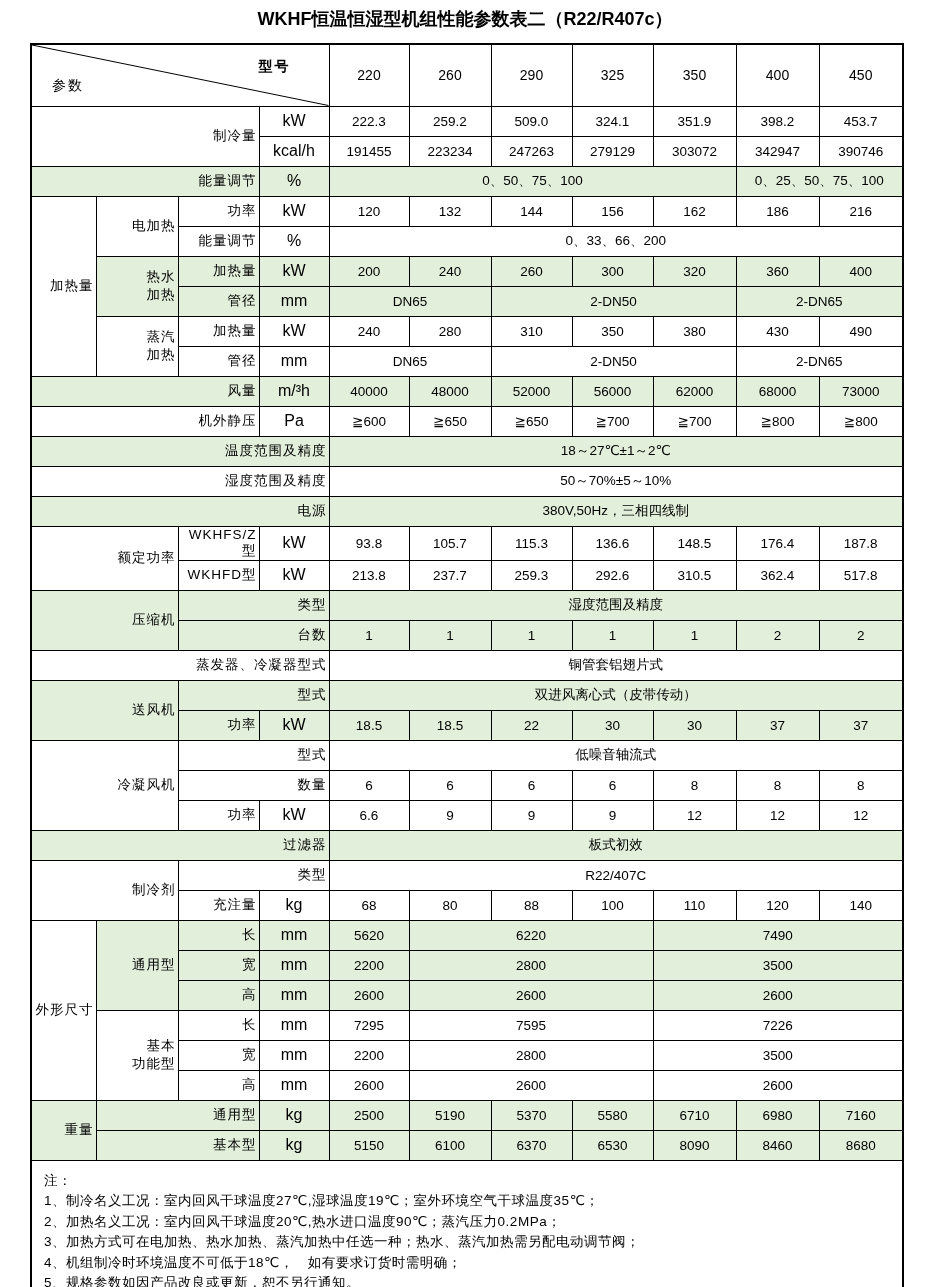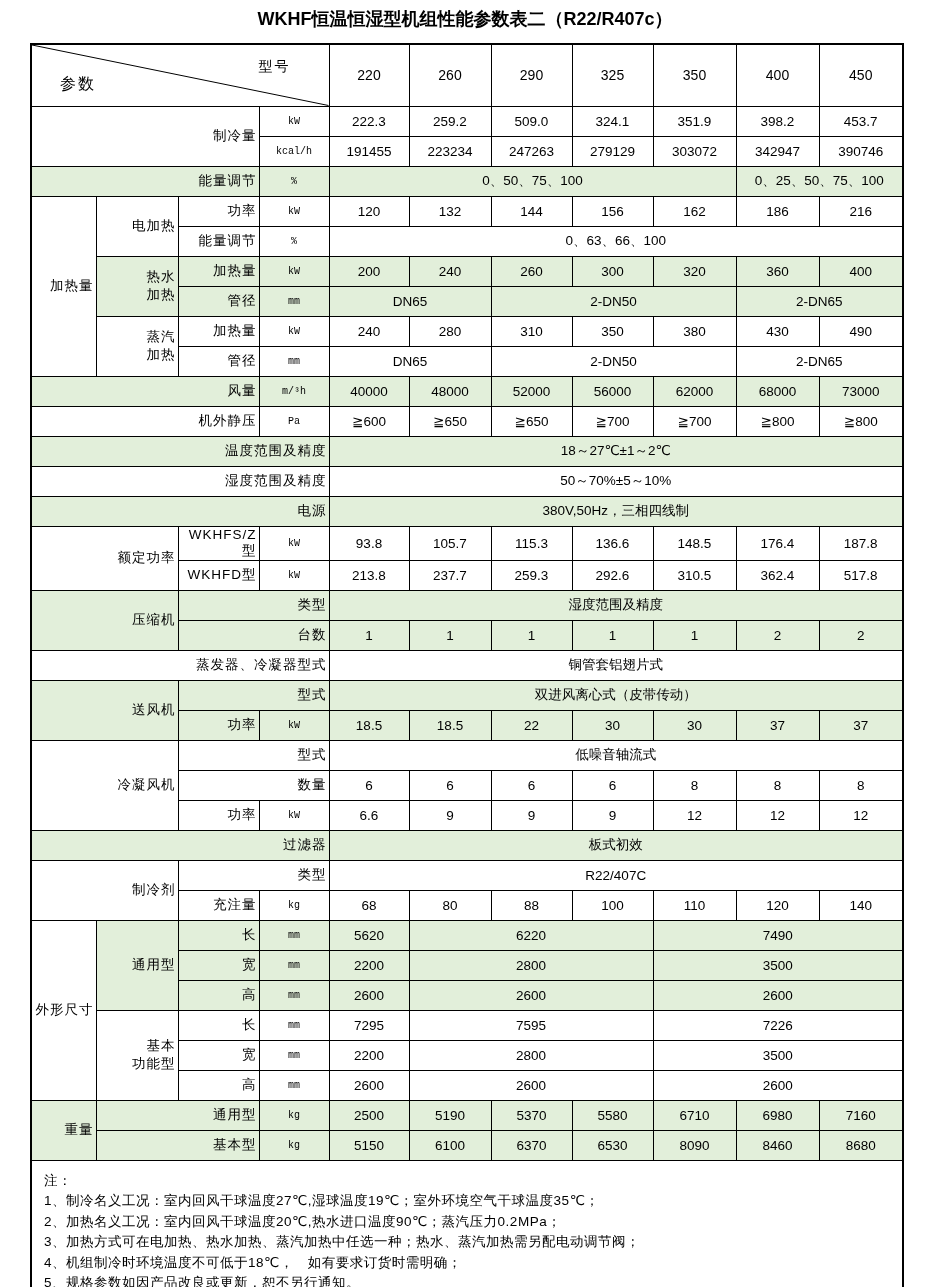--- a/index.html
+++ b/index.html
@@ -19,26 +19,26 @@
     border:2px solid #000;
   }
   td {
     border:1px solid #000;
     text-align:center; vertical-align:middle;
     font-size:13.5px; height:30px; padding:0 2px;
     white-space:pre-line; overflow:hidden;
   }
   tr.hdr td { height:62px; font-size:14px; }
   td.lbl { letter-spacing:1px;text-align:right; }
-  td.u { font-size:10px; letter-spacing:0; font-family:Liberation Mono, monospace; }
+  td.u { font-size:16px; letter-spacing:0; font-family:Liberation Sans, sans-serif; }
   td.g { background:#e2efda; }
   td.corner { position:relative; padding:0; }
   .corner-svg { position:absolute; left:0; top:0; width:100%; height:100%; display:block; }
-  .corner .param { position:absolute; left:28px; bottom:11px; font-size:16px; letter-spacing:2px; }
-  .corner .model { position:absolute; right:38px; top:13px; font-size:14px; letter-spacing:2px; }
+  .corner .param { position:absolute; left:20px; bottom:11px; font-size:14px; letter-spacing:2px; }
+  .corner .model { position:absolute; right:38px; top:13px; font-size:14px; letter-spacing:2px;font-weight:bold; }
   td.notes {
     text-align:left; vertical-align:top; height:128px;
     padding:10px 6px 6px 12px; font-size:13.5px; line-height:20.5px;
     letter-spacing:0.5px; white-space:normal;
   }
 </style>
 </head>
 <body>
 
 <div class="title">WKHF恒温恒湿型机组性能参数表二（R22/R407c）</div>
@@ -106,21 +106,21 @@
         <td class="">132</td>
         <td class="">144</td>
         <td class="">156</td>
         <td class="">162</td>
         <td class="">186</td>
         <td class="">216</td>
       </tr>
       <tr>
         <td class="lbl">能量调节</td>
         <td class="u">%</td>
-        <td colspan="7" class="">0、63、66、100</td>
+        <td colspan="7" class="">0、33、66、200</td>
       </tr>
       <tr>
         <td rowspan="2" class="g lbl">热水
 加热</td>
         <td class="g lbl">加热量</td>
         <td class="g u">kW</td>
         <td class="g">200</td>
         <td class="g">240</td>
         <td class="g">260</td>
         <td class="g">300</td>

